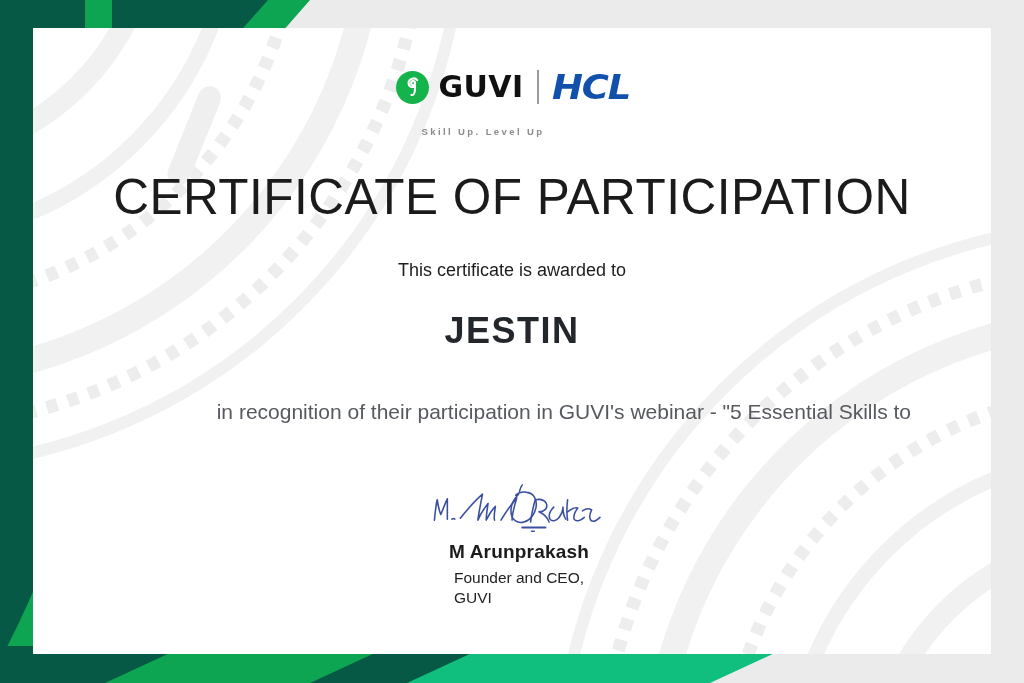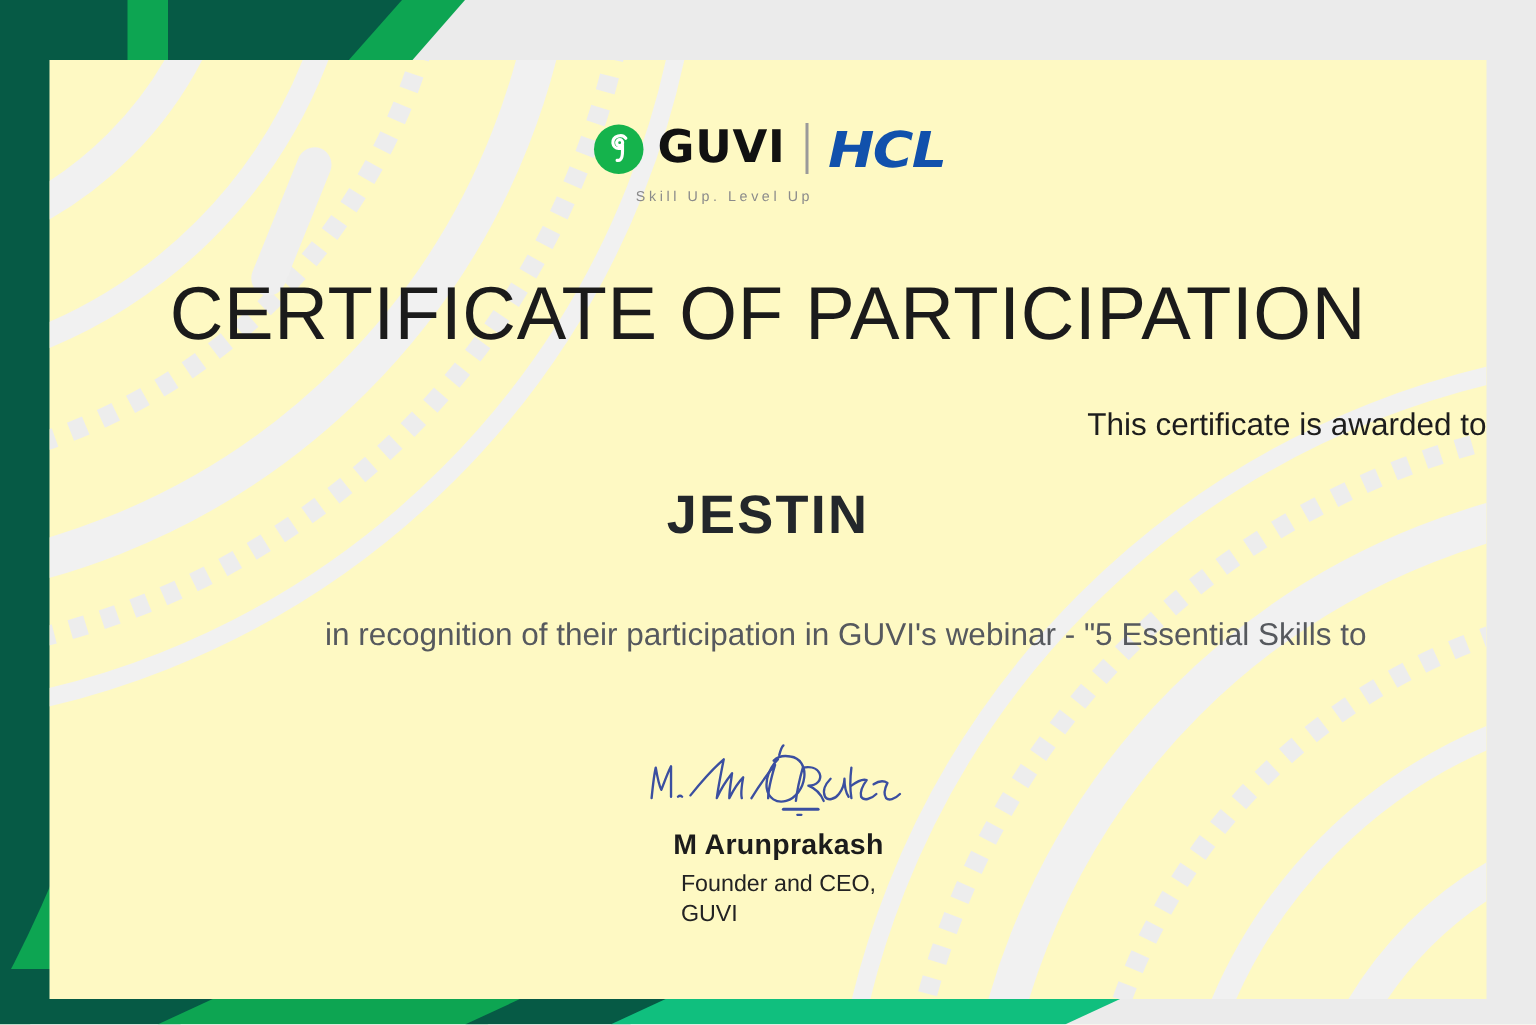--- a/index.html
+++ b/index.html
@@ -20,24 +20,24 @@
   .deco-layer {
     position: absolute;
     inset: 0;
     pointer-events: none;
   }
 
   
   #card {
     position: absolute;
     left: 33px;
-    top: 40px;
+    top: 28px;
     width: 958px;
     height: 626px;
-    background: #fef9c3;
+    background: #ffffff;
     overflow: hidden;
     z-index: 5;
   }
   #card-arcs {
     position: absolute;
     inset: 0;
     pointer-events: none;
   }
 
   
@@ -96,23 +96,23 @@
     font-weight: bold;
     font-style: italic;
     letter-spacing: -1px;
     color: #1151ac;
     line-height: 1;
     transform: scaleX(1.12);
     transform-origin: left center;
     margin-right: 6px;
   }
   .tagline {
-    margin-top: 10px;
+    margin-top: 22px;
     font-size: 9.5px;
-    font-weight: normal;
+    font-weight: bold;
     letter-spacing: 2.4px;
     color: #8b8b8b;
     margin-left: -58px;
   }
 
   
   .cert-title {
     position: absolute;
     left: 0;
     right: 0;
@@ -125,22 +125,22 @@
     color: #1b1b1b;
     white-space: nowrap;
     transform: scaleX(0.99);
   }
 
   .awarded-line {
     position: absolute;
     left: 0;
     right: 0;
     top: 232px;
-    text-align: right;
-    font-size: 21px;
+    text-align: center;
+    font-size: 18px;
     color: #1d1d1d;
   }
 
   .recipient {
     position: absolute;
     left: 0;
     right: 0;
     top: 282px;
     text-align: center;
     font-size: 36px;

